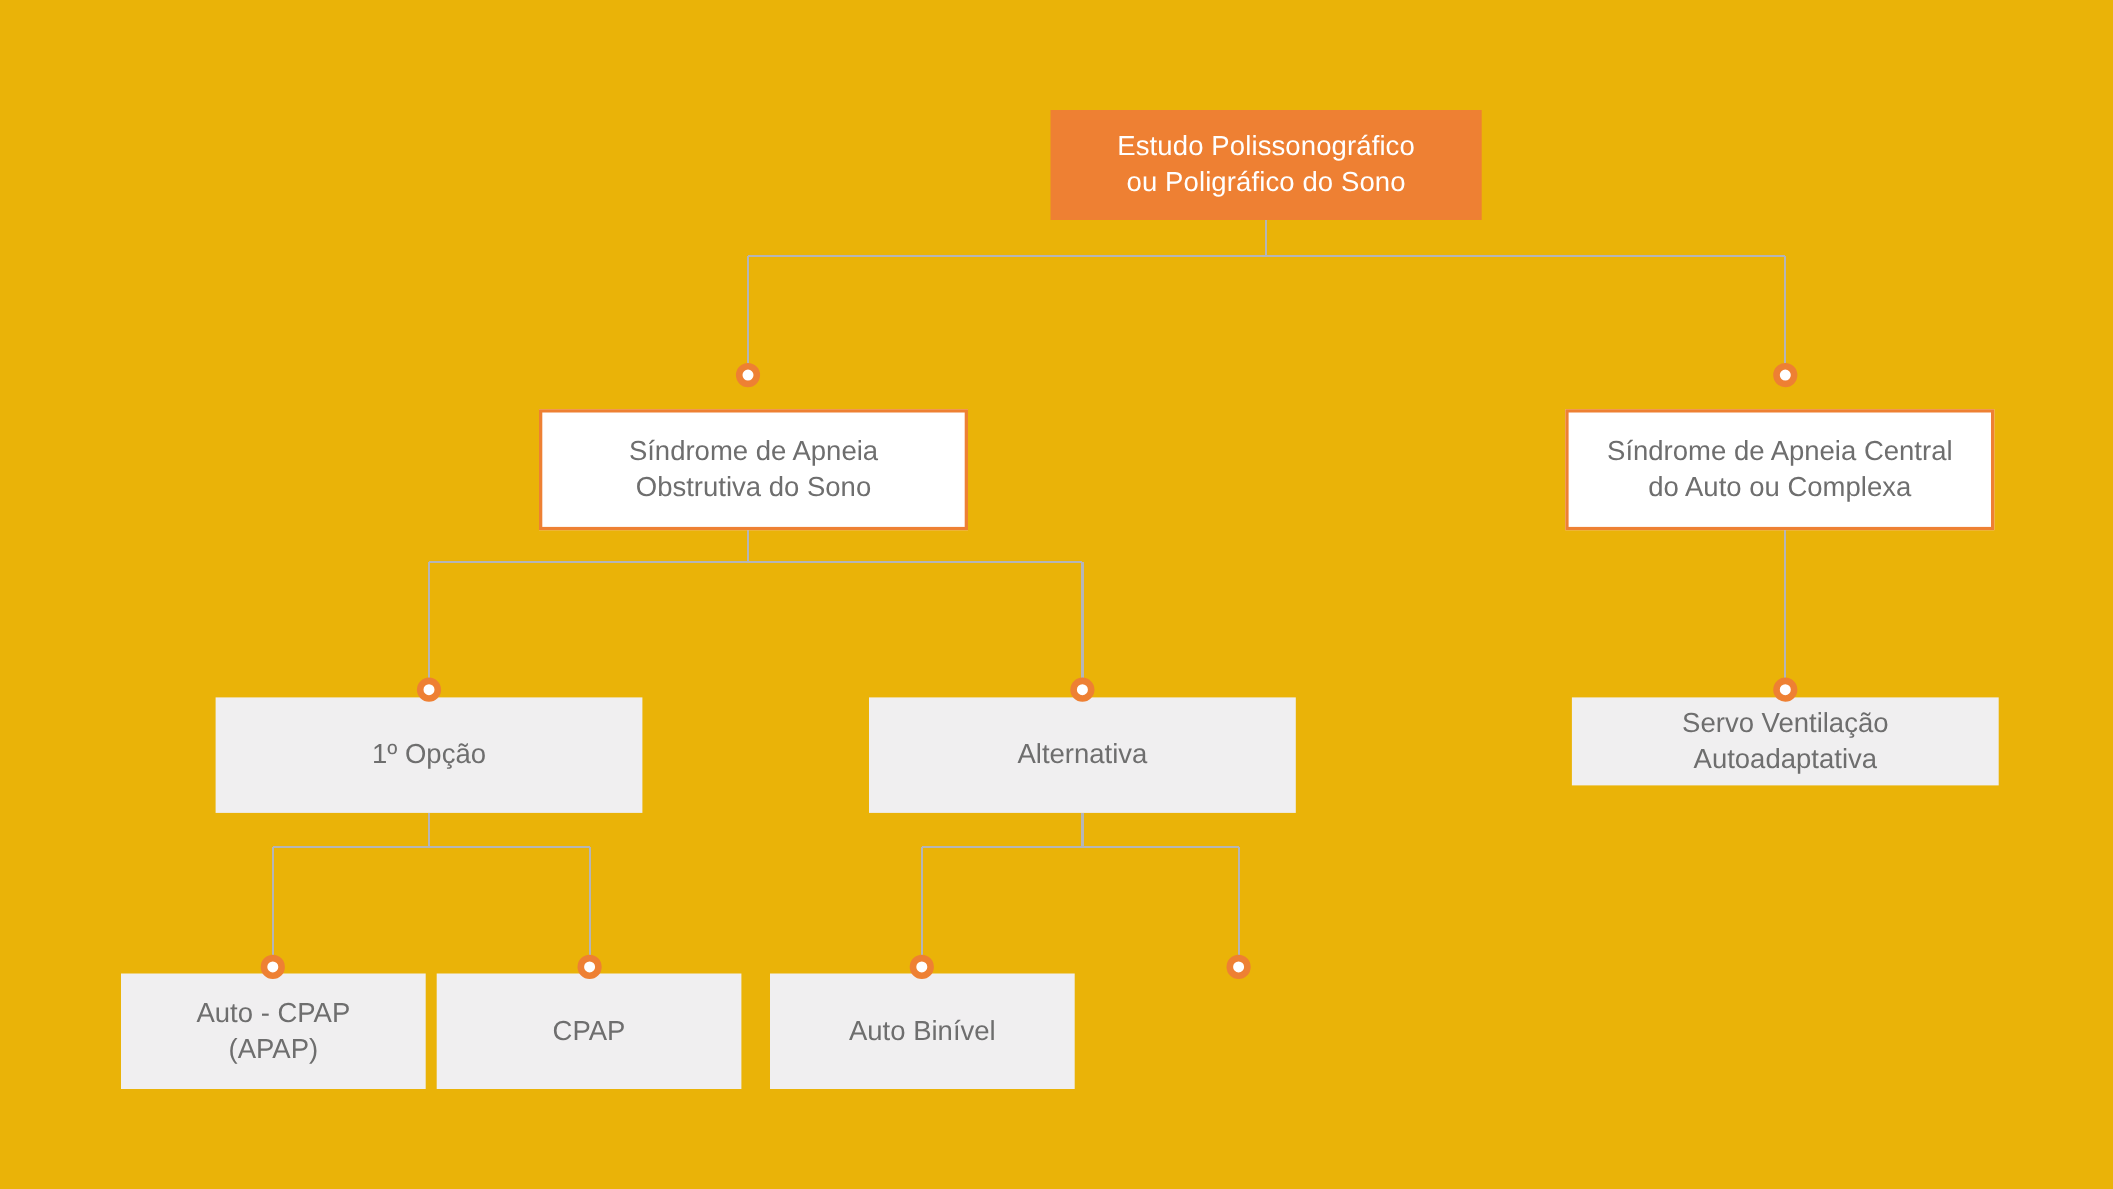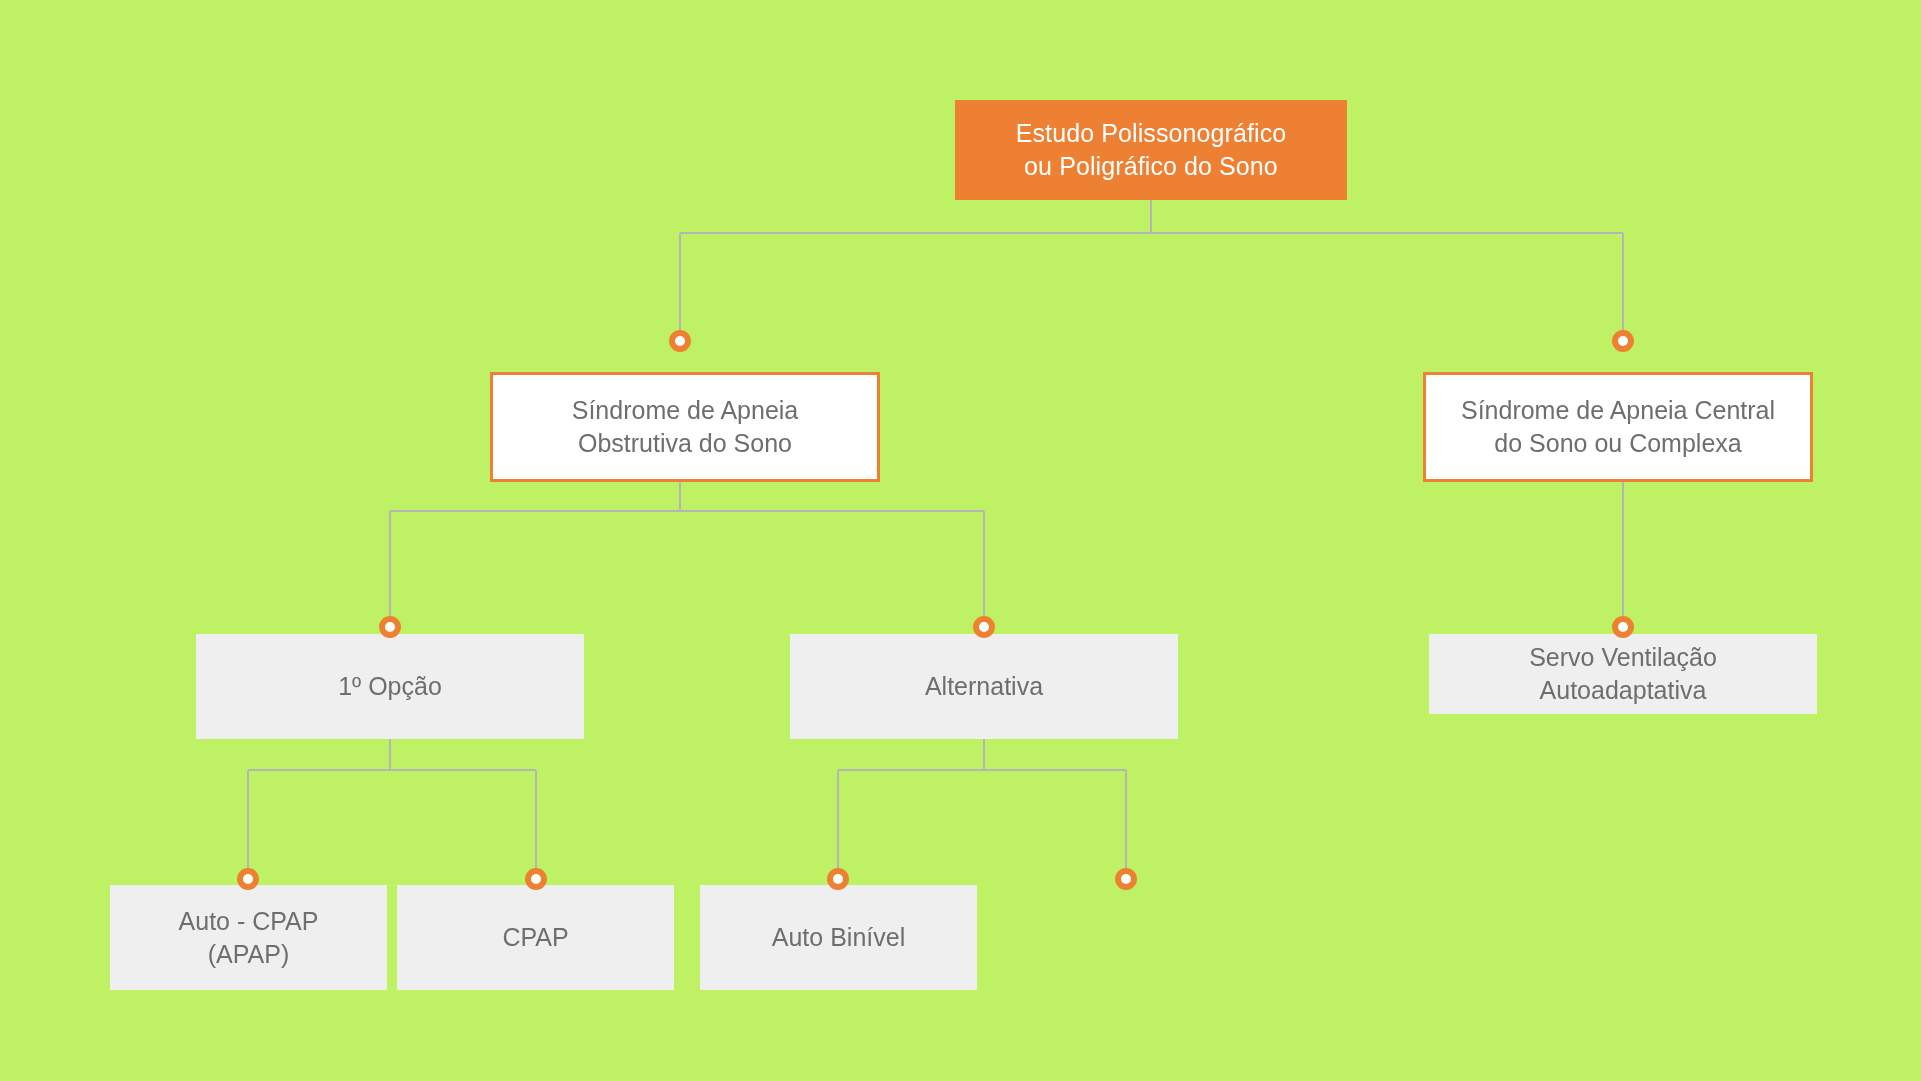--- a/index.html
+++ b/index.html
@@ -9,21 +9,21 @@
     background: #ffffff;
   }
   body {
     font-family: "Liberation Sans", "DejaVu Sans", sans-serif;
     -webkit-font-smoothing: antialiased;
   }
   #diagram-root {
     position: relative;
     width: 1921px;
     height: 1081px;
-    background: #bef264;
+    background: #eab308;
     overflow: hidden;
   }
 
   
   #connector-layer {
     position: absolute;
     left: 0;
     top: 0;
     width: 1921px;
     height: 1081px;
@@ -119,21 +119,21 @@
 ou Poligráfico do Sono</span>
   </div>
 
   <div class="node node--outlined" style="left:490px; top:372px; width:390px; height:110px;justify-content:flex-end;">
     <span class="node-label">Síndrome de Apneia
 Obstrutiva do Sono</span>
   </div>
 
   <div class="node node--outlined" style="left:1423px; top:372px; width:390px; height:110px;">
     <span class="node-label">Síndrome de Apneia Central
-do Sono ou Complexa</span>
+do Auto ou Complexa</span>
   </div>
 
   <div class="node node--grey" style="left:196px; top:634px; width:388px; height:105px;">
     <span class="node-label">1º Opção</span>
   </div>
 
   <div class="node node--grey" style="left:790px; top:634px; width:388px; height:105px;justify-content:flex-end;">
     <span class="node-label">Alternativa</span>
   </div>
 

